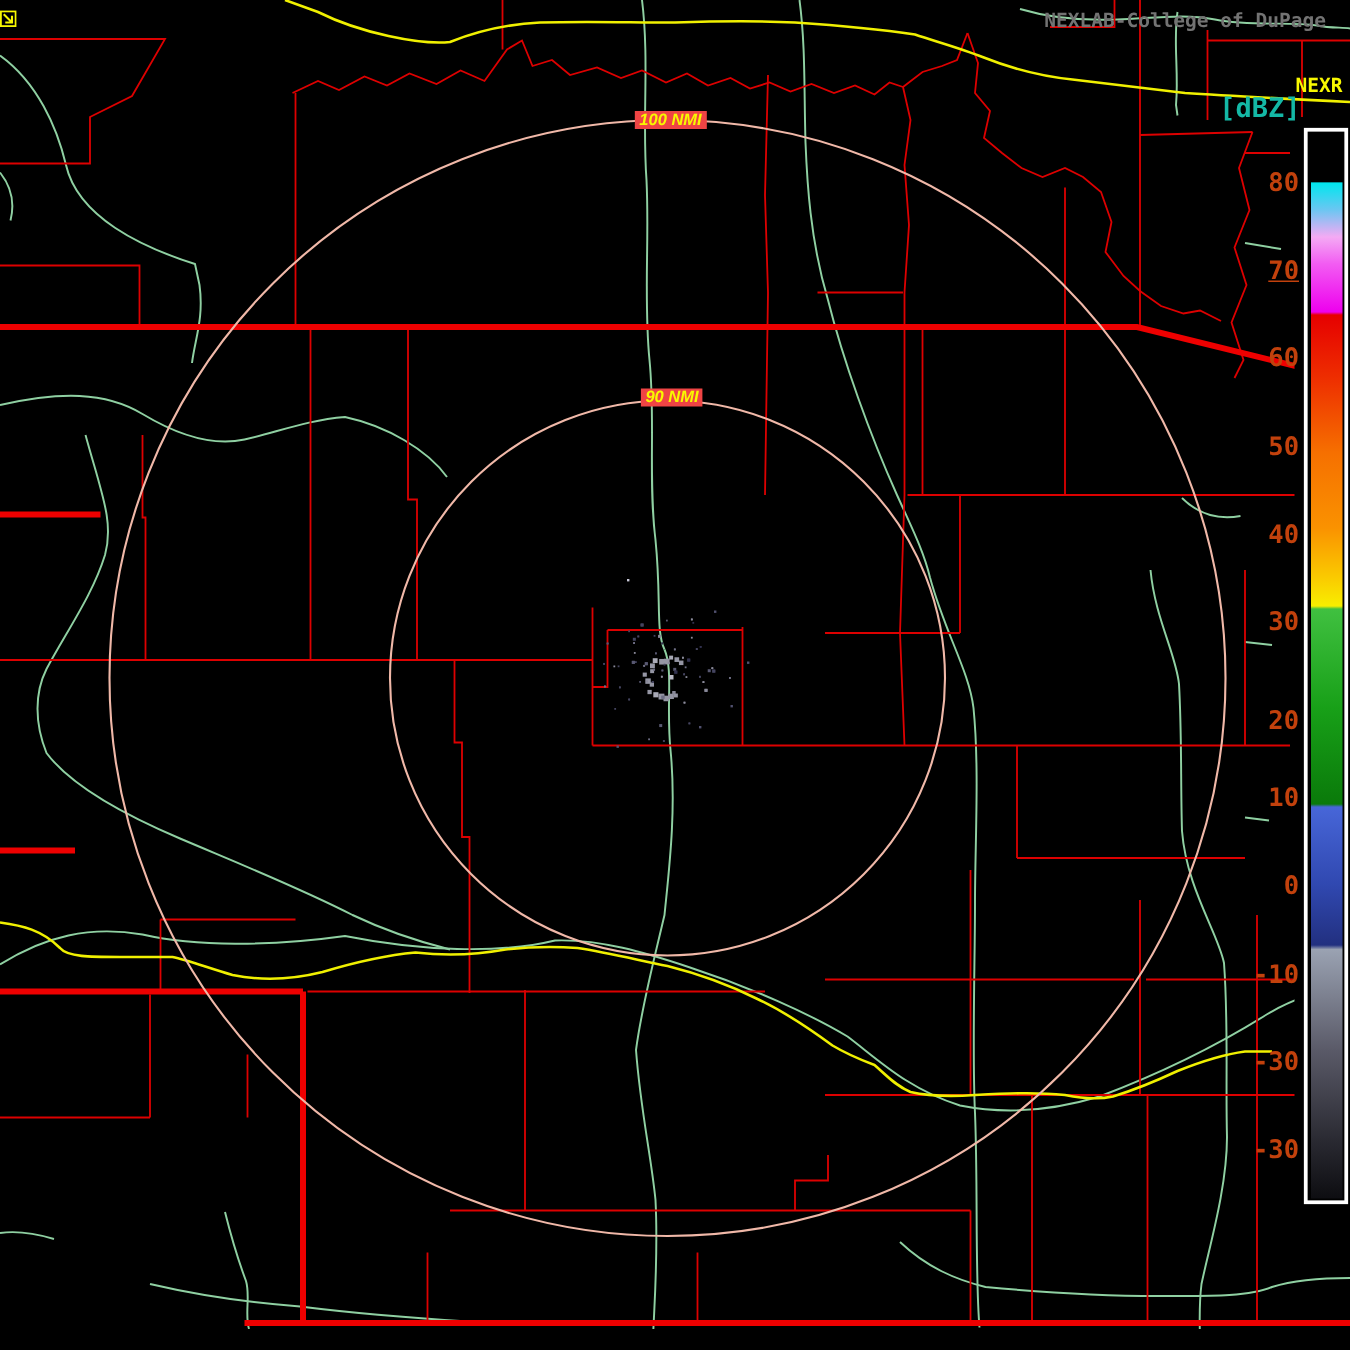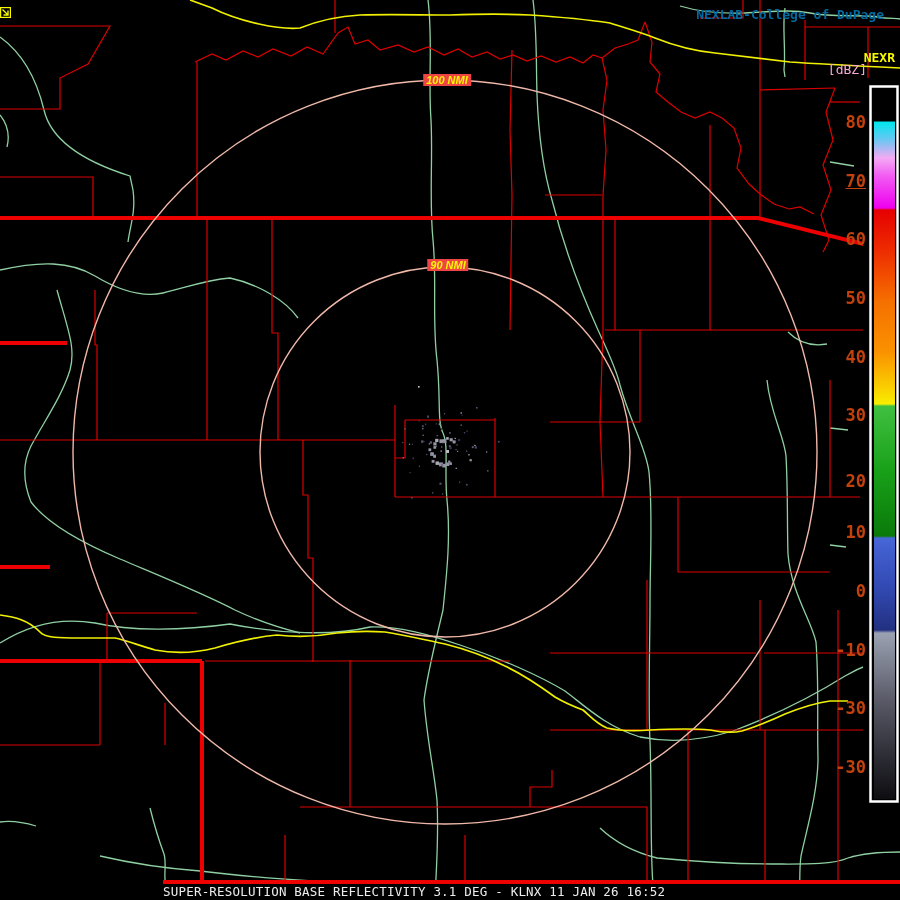--- a/index.html
+++ b/index.html
@@ -1,22 +1,22 @@
 <!DOCTYPE html>
 <html><head>
 <meta charset="utf-8">
 <style>
   html,body{margin:0;padding:0;background:#000;}
   #root{position:relative;width:900px;height:900px;background:#000;overflow:hidden;
         font-family:"DejaVu Sans Mono", monospace;}
   svg{position:absolute;left:0;top:0;}
-  .ttl{position:absolute;top:7px;right:16px;font-size:13px;font-weight:bold;color:#0369a1;
+  .ttl{position:absolute;top:7px;right:16px;font-size:13px;font-weight:bold;color:#737373;
        letter-spacing:0px;white-space:nowrap;}
   .cb-name{position:absolute;top:50px;right:5px;font-size:13px;font-weight:bold;color:#f8f800;}
-  .cb-units{position:absolute;top:62px;right:33px;font-size:13px;font-weight:normal;color:#f9a8d4;}
+  .cb-units{position:absolute;top:62px;right:33px;font-size:18px;font-weight:bold;color:#14b8a6;}
   .cb-tick{position:absolute;width:46px;left:820px;text-align:right;font-size:17px;
            font-weight:bold;color:#c2410c;line-height:16px;}
   .ring-label{position:absolute;transform:translate(-50%,-50%);background:#ef4444;padding:0 3px;
               color:#f8f800;font-family:"Liberation Sans",sans-serif;font-style:italic;
               font-weight:bold;font-size:11px;white-space:nowrap;}
   .status{position:absolute;left:0;right:0;top:884px;height:16px;background:#000;}
   .status span{position:absolute;left:163px;top:0px;font-size:12.5px;color:#ececec;
                white-space:nowrap;letter-spacing:0.2px;}
   .link-ic{position:absolute;top:7px;right:2px;width:11px;height:11px;}
 </style>
@@ -298,17 +298,14 @@
       <div class="cb-tick" style="top: 524.452px;">10</div>
       <div class="cb-tick" style="top: 583.088px;">0</div>
       <div class="cb-tick" style="top: 641.724px;">-10</div>
       <div class="cb-tick" style="top: 700.36px;">-30</div>
       <div class="cb-tick" style="top: 758.996px;">-30</div>
     </div>
 
   <div class="ring-label" style="left:447px;top:80px;">100 NMI</div>
   <div class="ring-label" style="left:448px;top:265px;">90 NMI</div>
 
-  <div class="status">
-    <span>SUPER-RESOLUTION BASE REFLECTIVITY 3.1 DEG - KLNX 11 JAN 26 16:52</span>
-  </div>
 
 </div>
 
 </body></html>

